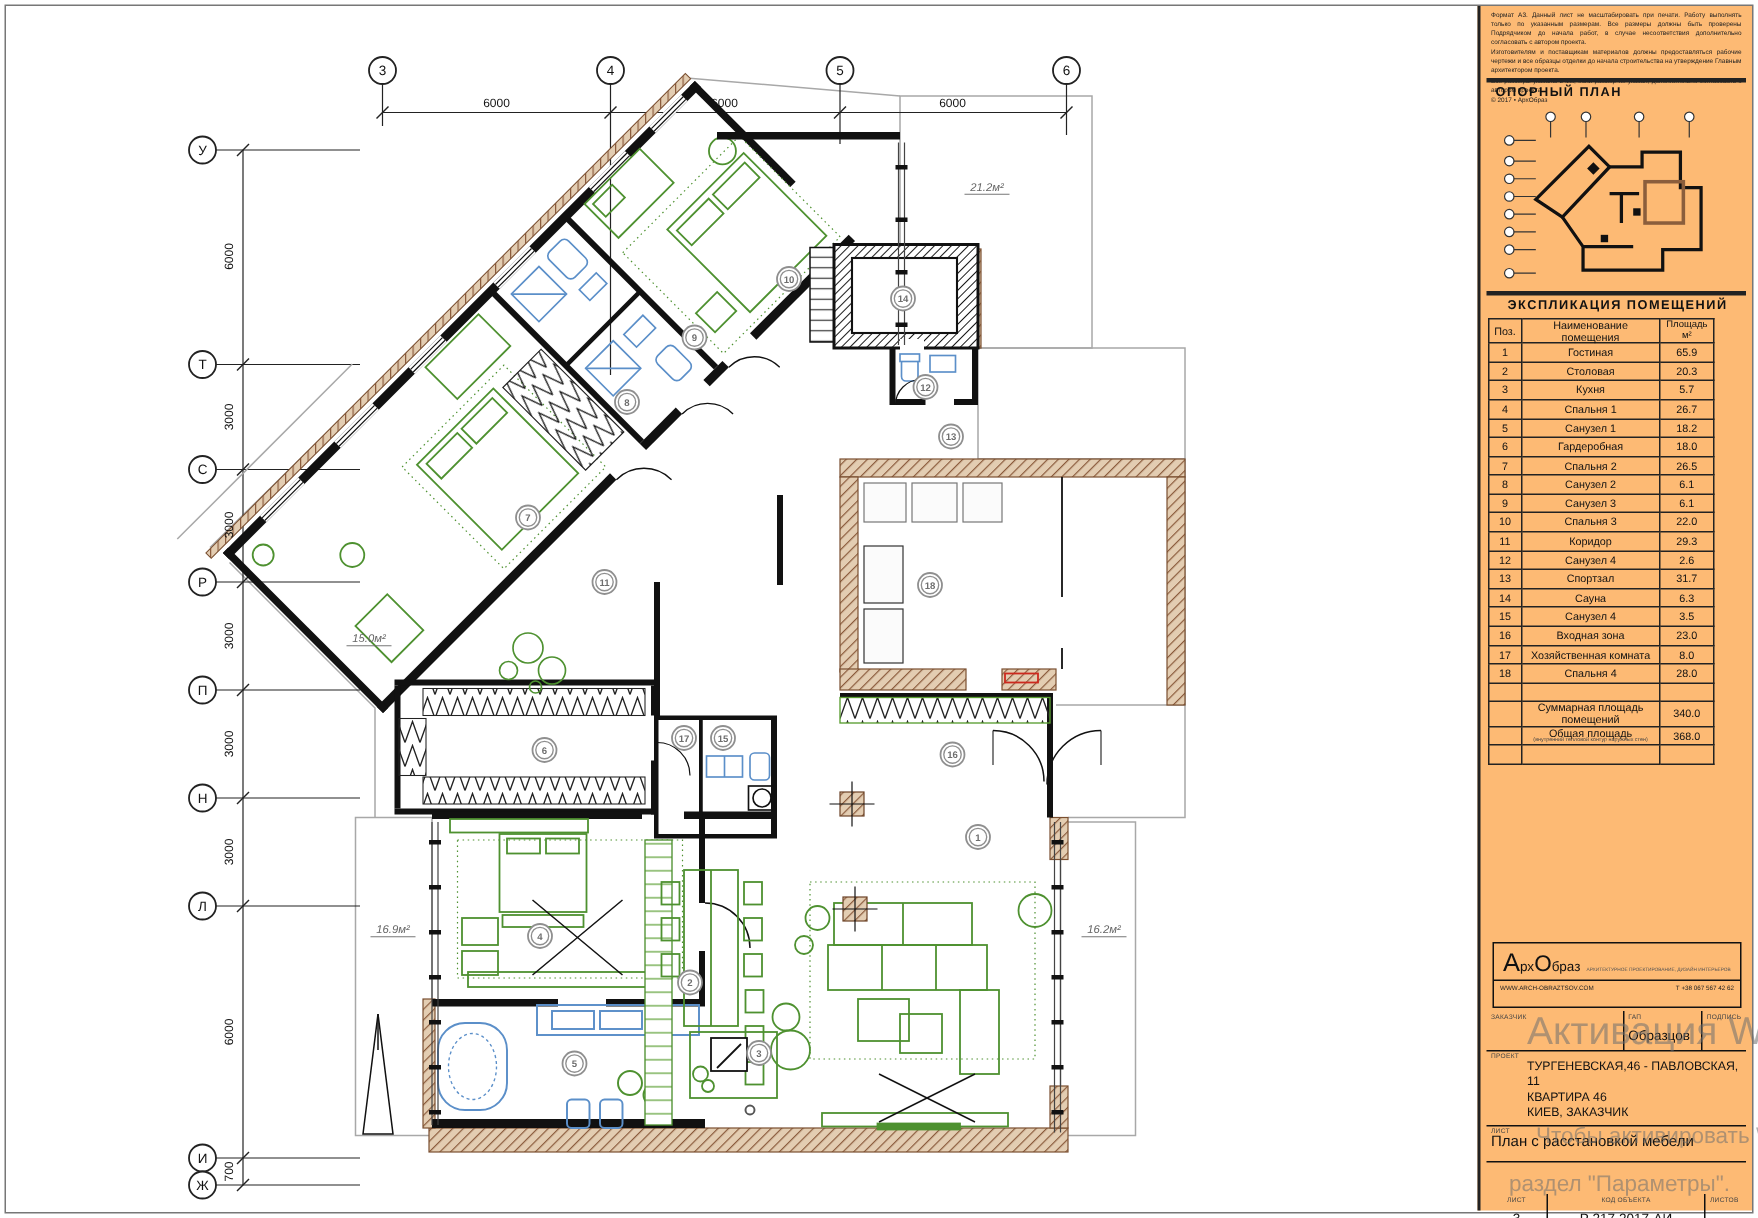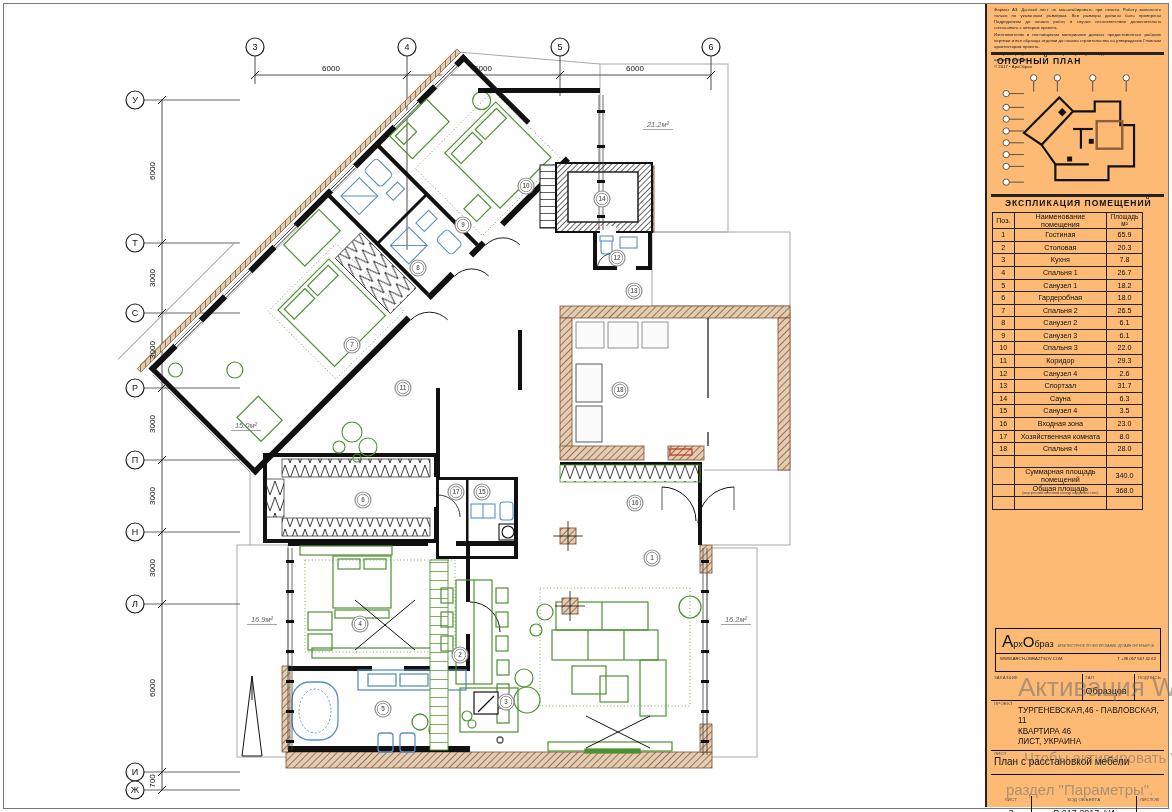--- a/index.html
+++ b/index.html
@@ -607,21 +607,21 @@
             <td class="c-val">65.9</td>
           </tr>
           <tr>
             <td class="c-pos">2</td>
             <td class="c-name">Столовая</td>
             <td class="c-val">20.3</td>
           </tr>
           <tr>
             <td class="c-pos">3</td>
             <td class="c-name">Кухня</td>
-            <td class="c-val">7.8</td>
+            <td class="c-val">5.7</td>
           </tr>
           <tr>
             <td class="c-pos">4</td>
             <td class="c-name">Спальня 1</td>
             <td class="c-val">26.7</td>
           </tr>
           <tr>
             <td class="c-pos">5</td>
             <td class="c-name">Санузел 1</td>
             <td class="c-val">18.2</td>
@@ -740,21 +740,21 @@
     <div class="tb-cell vline" style="flex:1">
         <span class="tb-label">ПОДПИСЬ</span>
       </div>
   </div>
 
   <div class="tb-row" style="top:696px;height:50px;display:block">
     <div class="tb-cell">
       <span class="tb-label">ПРОЕКТ</span>
       <div class="proj-line">ТУРГЕНЕВСКАЯ,46 - ПАВЛОВСКАЯ, 11</div>
       <div class="proj-line">КВАРТИРА 46</div>
-      <div class="proj-line">ЛИСТ, УКРАИНА</div>
+      <div class="proj-line">КИЕВ, ЗАКАЗЧИК</div>
     </div>
   </div>
 
   <div class="tb-row" style="top:746px;height:24px;display:block">
     <div class="tb-cell">
       <span class="tb-label">ЛИСТ</span>
       <div style="font-size:10px">План с расстановкой мебели</div>
     </div>
   </div>
 

